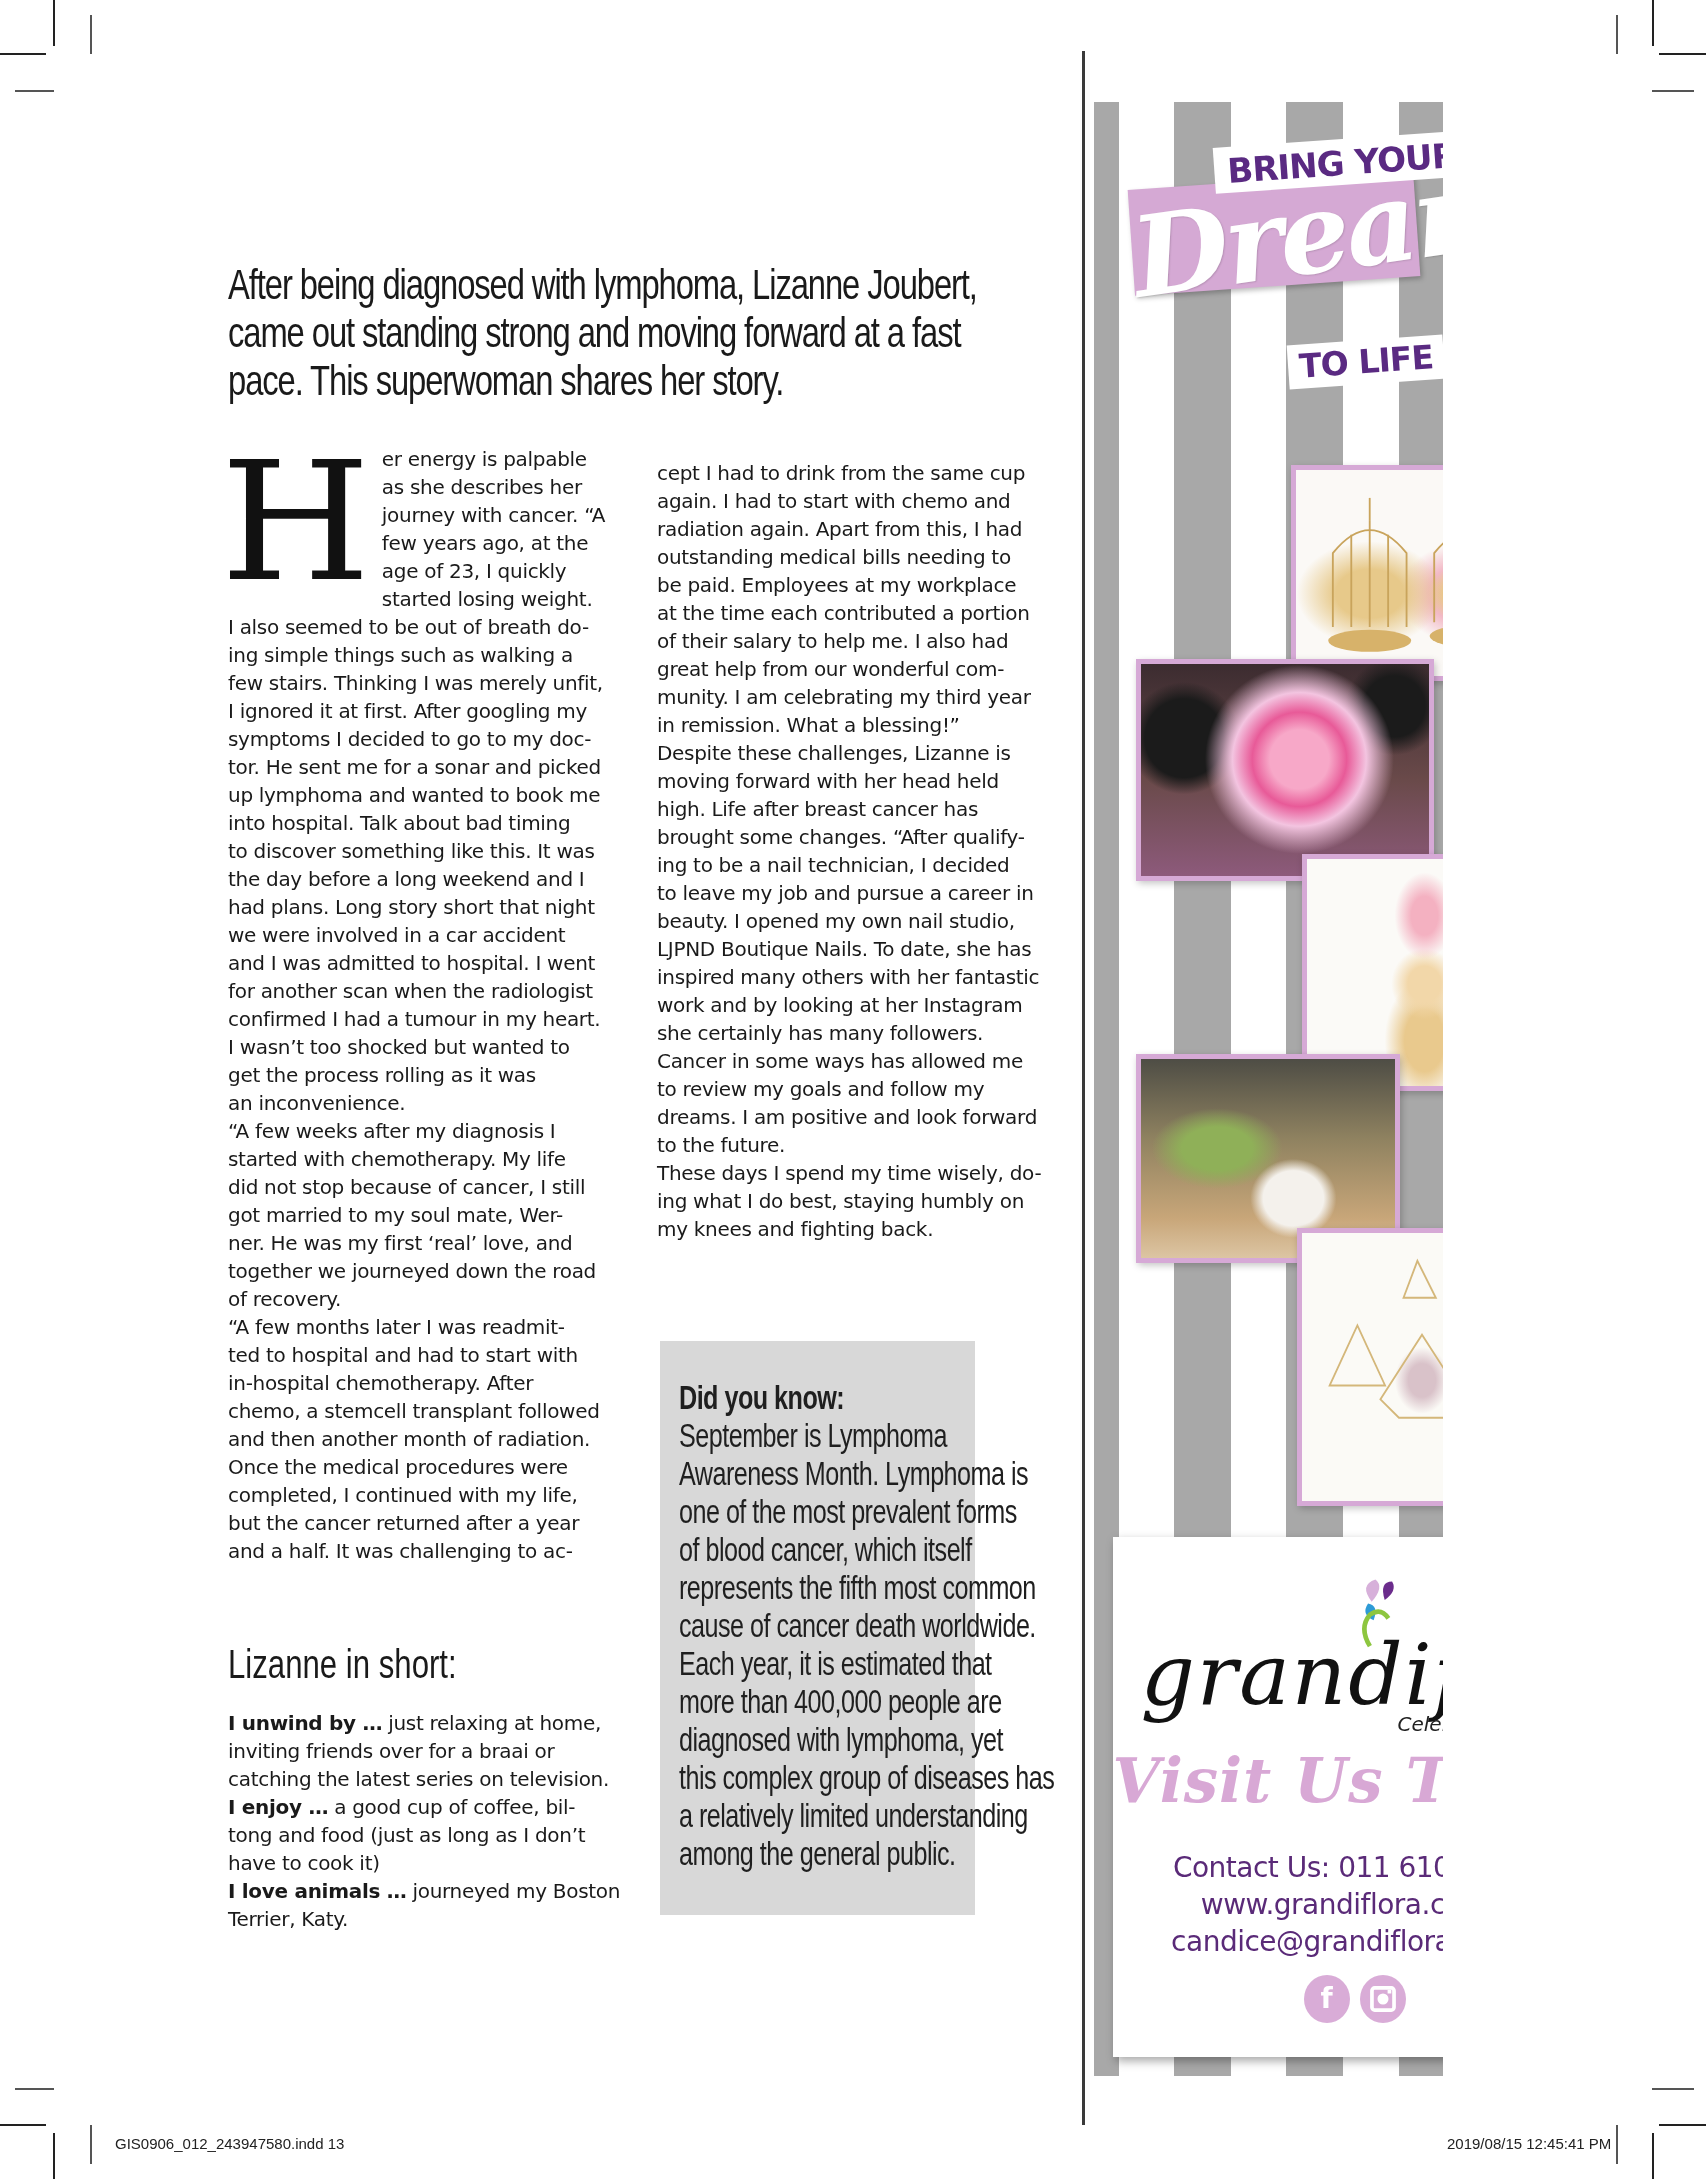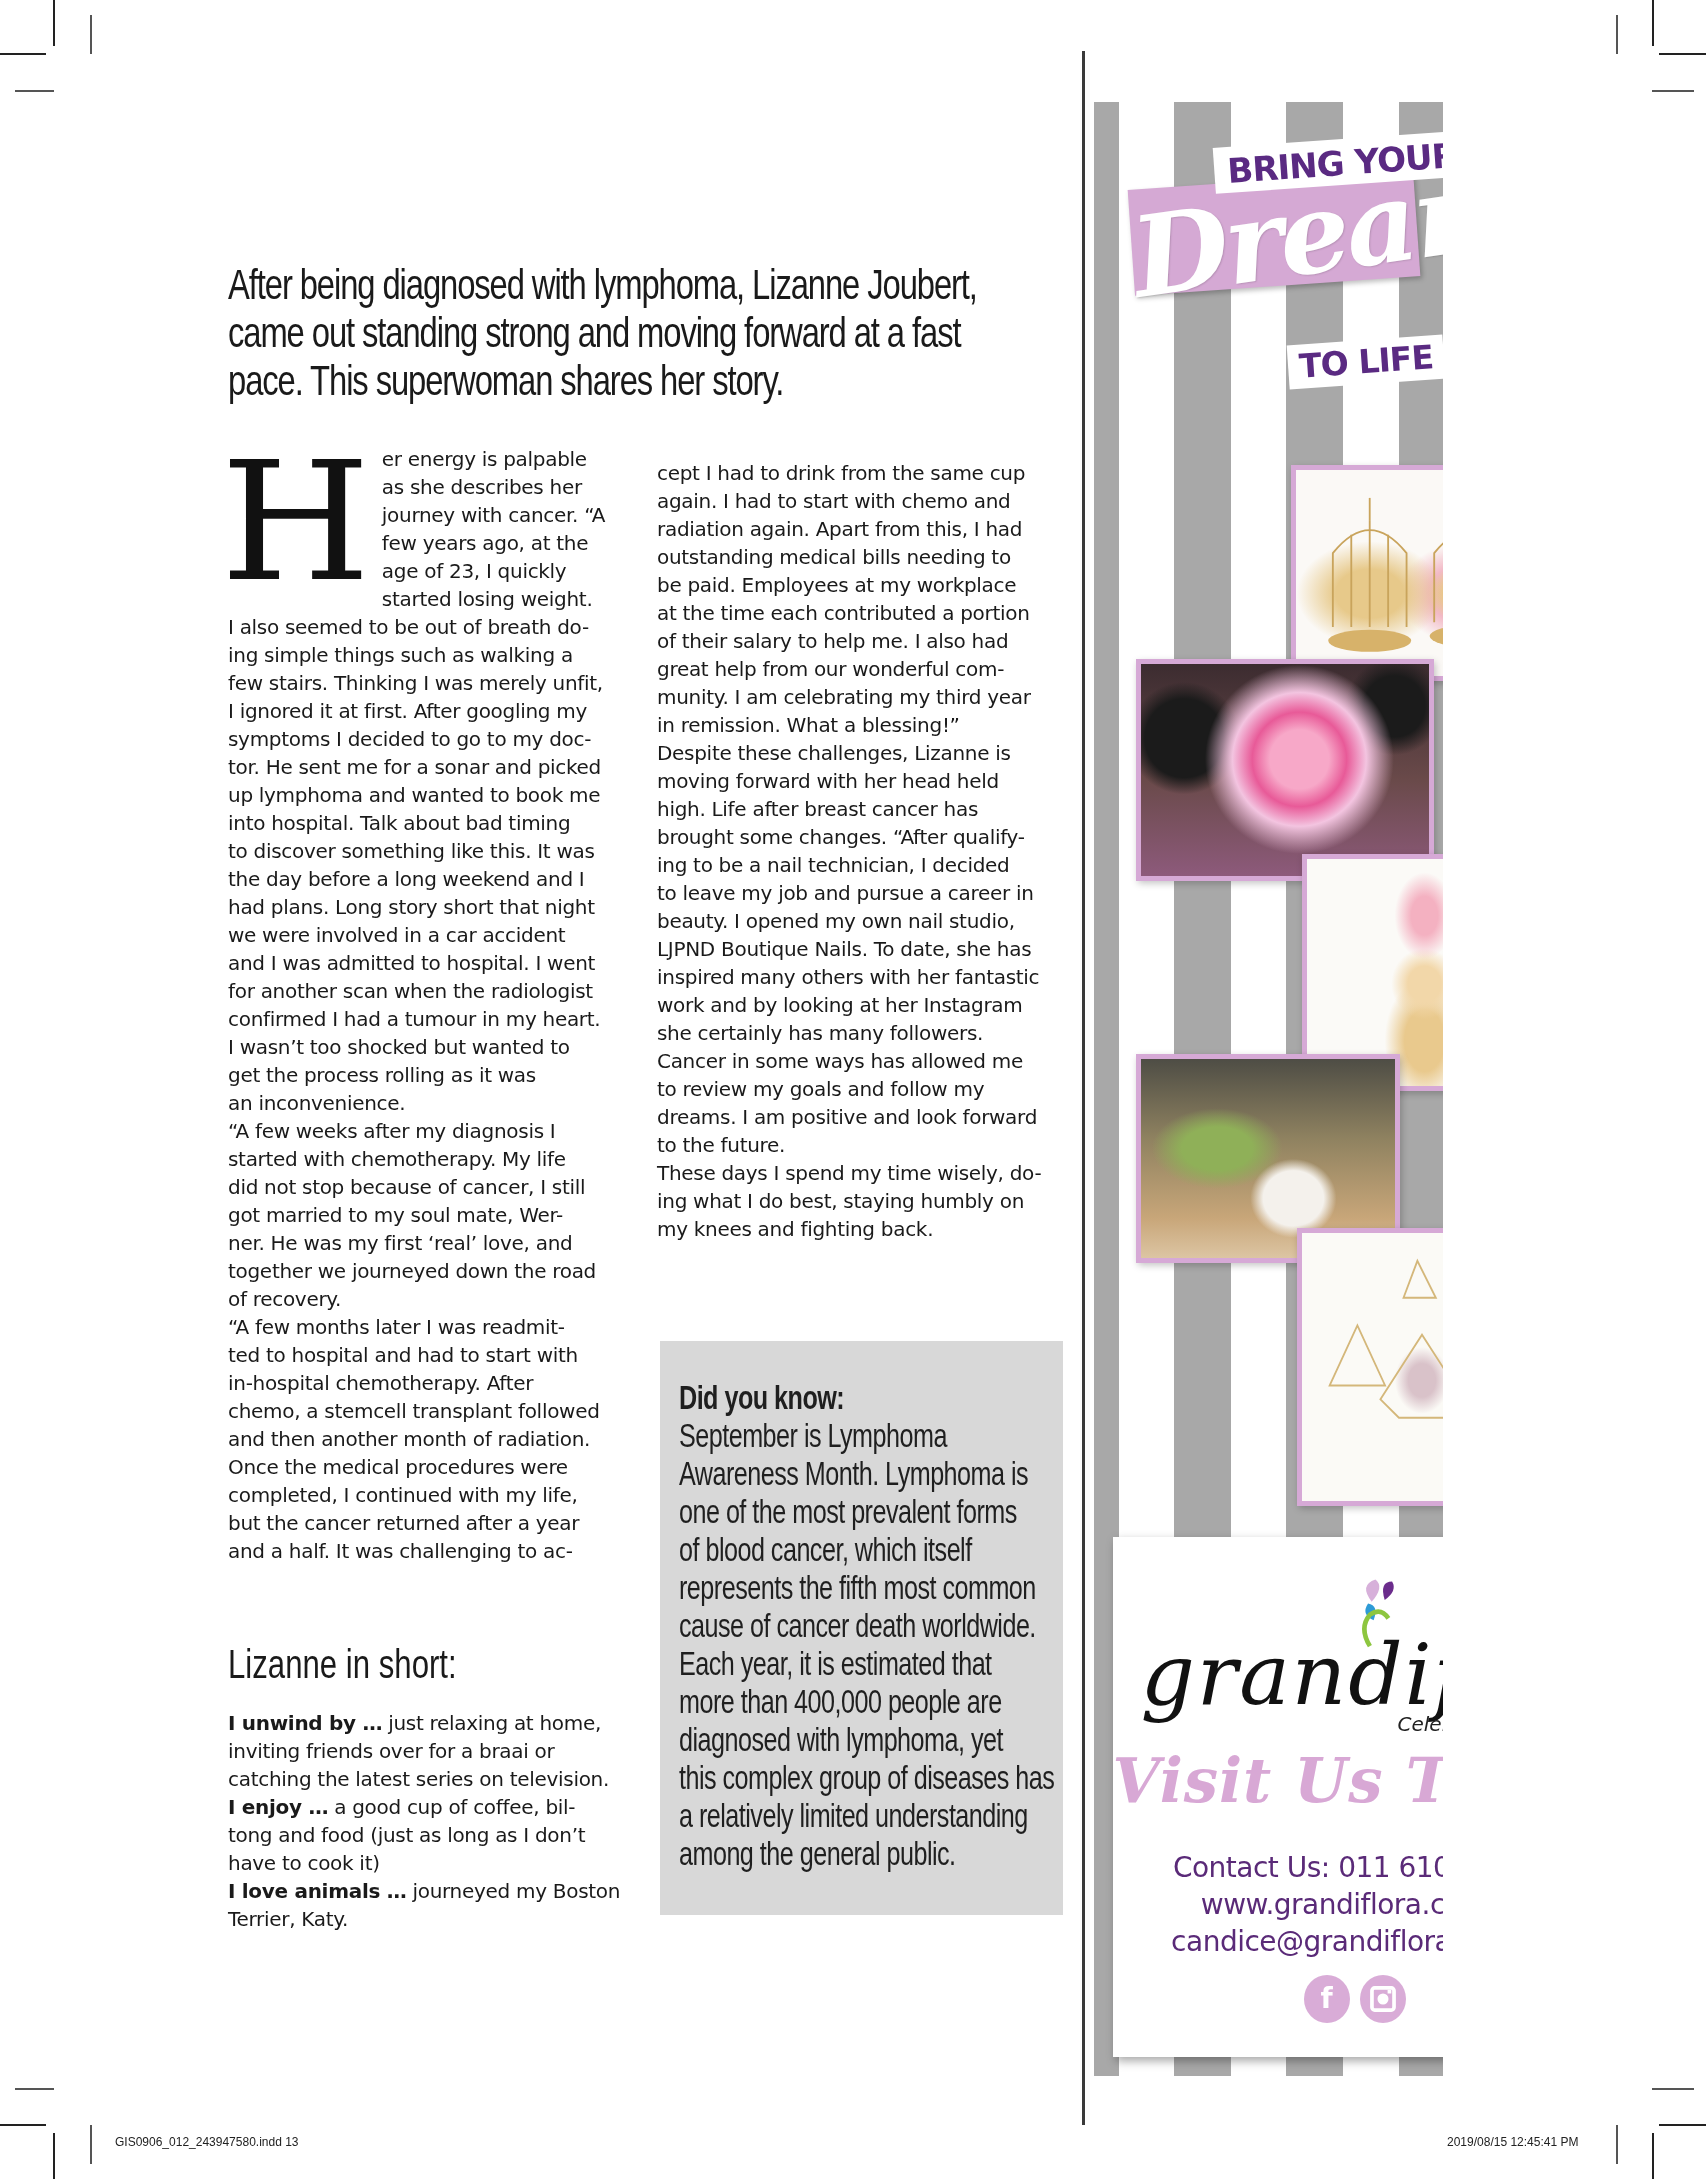--- a/index.html
+++ b/index.html
@@ -25,21 +25,21 @@
   .line { white-space:nowrap; display:block; }
 
   
   .short-title { left:228px; top:1641px; font-family:"Liberation Sans", sans-serif;
                  font-size:41px; line-height:46px; transform:scaleX(0.76); transform-origin:left top;
                  color:#1a1a1a; white-space:nowrap; }
   .short-body { left:228px; top:1685px; width:406px;margin-top:24px; }
   .short-body b { font-weight:bold; }
 
   
-  .dyk { left:660px; top:1341px; width:403px; height:574px; background:#d8d8d8; }
+  .dyk { left:660px; top:1341px; width:315px; height:574px; background:#d8d8d8; }
   .dyk-inner { position:absolute; left:18.5px; top:37px; width:480px;
                transform:scaleX(0.74); transform-origin:left top;
                font-family:"Liberation Sans", sans-serif; font-size:34px; line-height:38px;
                color:#1f1f1f; letter-spacing:-0.7px; }
   .dyk-title { font-weight:bold; display:block; white-space:nowrap; }
   .dyk-line { display:block; white-space:nowrap; }
 
   
   .vrule { left:1082px; top:51px; width:2.8px; height:2074px; background:#3a3a3a; }
   .ad { left:1094px; top:102px; width:349px; height:1974px; overflow:hidden; }
@@ -90,21 +90,21 @@
   .logo-tag { position:absolute; left:257px; top:138px; font-family:"DejaVu Sans", sans-serif; font-style:italic;
               font-size:20px; color:#222; white-space:nowrap; }
   .visit { position:absolute; left:0; width:100%; top:208px; text-align:center;
            font-family:"DejaVu Serif", serif; font-style:italic; font-weight:bold; font-size:61px; color:#d8a8d5;
            letter-spacing:0.9px; white-space:nowrap; }
   .contact { position:absolute; left:0; width:100%; text-align:center; font-family:"DejaVu Sans", sans-serif;
              font-size:28px; color:#5a2a78; white-space:nowrap; letter-spacing:-0.5px; }
   .social { position:absolute; top:438px; width:46px; height:48px; border-radius:50%; background:#d9acd7;
             color:#fff; text-align:center; line-height:48px; font-family:"DejaVu Sans", sans-serif; font-weight:bold; font-size:28px; }
 
-  .footer-text { position:absolute; font-family:"Liberation Sans", sans-serif; font-size:12px; color:#222; white-space:nowrap; }
+  .footer-text { position:absolute; font-family:"Liberation Sans", sans-serif; font-size:15px; color:#222; white-space:nowrap; }
 </style>
 </head>
 <body>
 
 <div class="crop" style="left:53px;top:0;width:1.8px;height:46px;"></div>
 <div class="crop" style="left:0;top:53px;width:46px;height:1.8px;"></div>
 <div class="crop" style="left:90px;top:14.8px;width:1.8px;height:39px;background:#555;"></div>
 <div class="crop" style="left:14.8px;top:90px;width:39px;height:1.8px;background:#555;"></div>
 
 <div class="crop" style="left:1652px;top:0;width:1.8px;height:46px;"></div>

